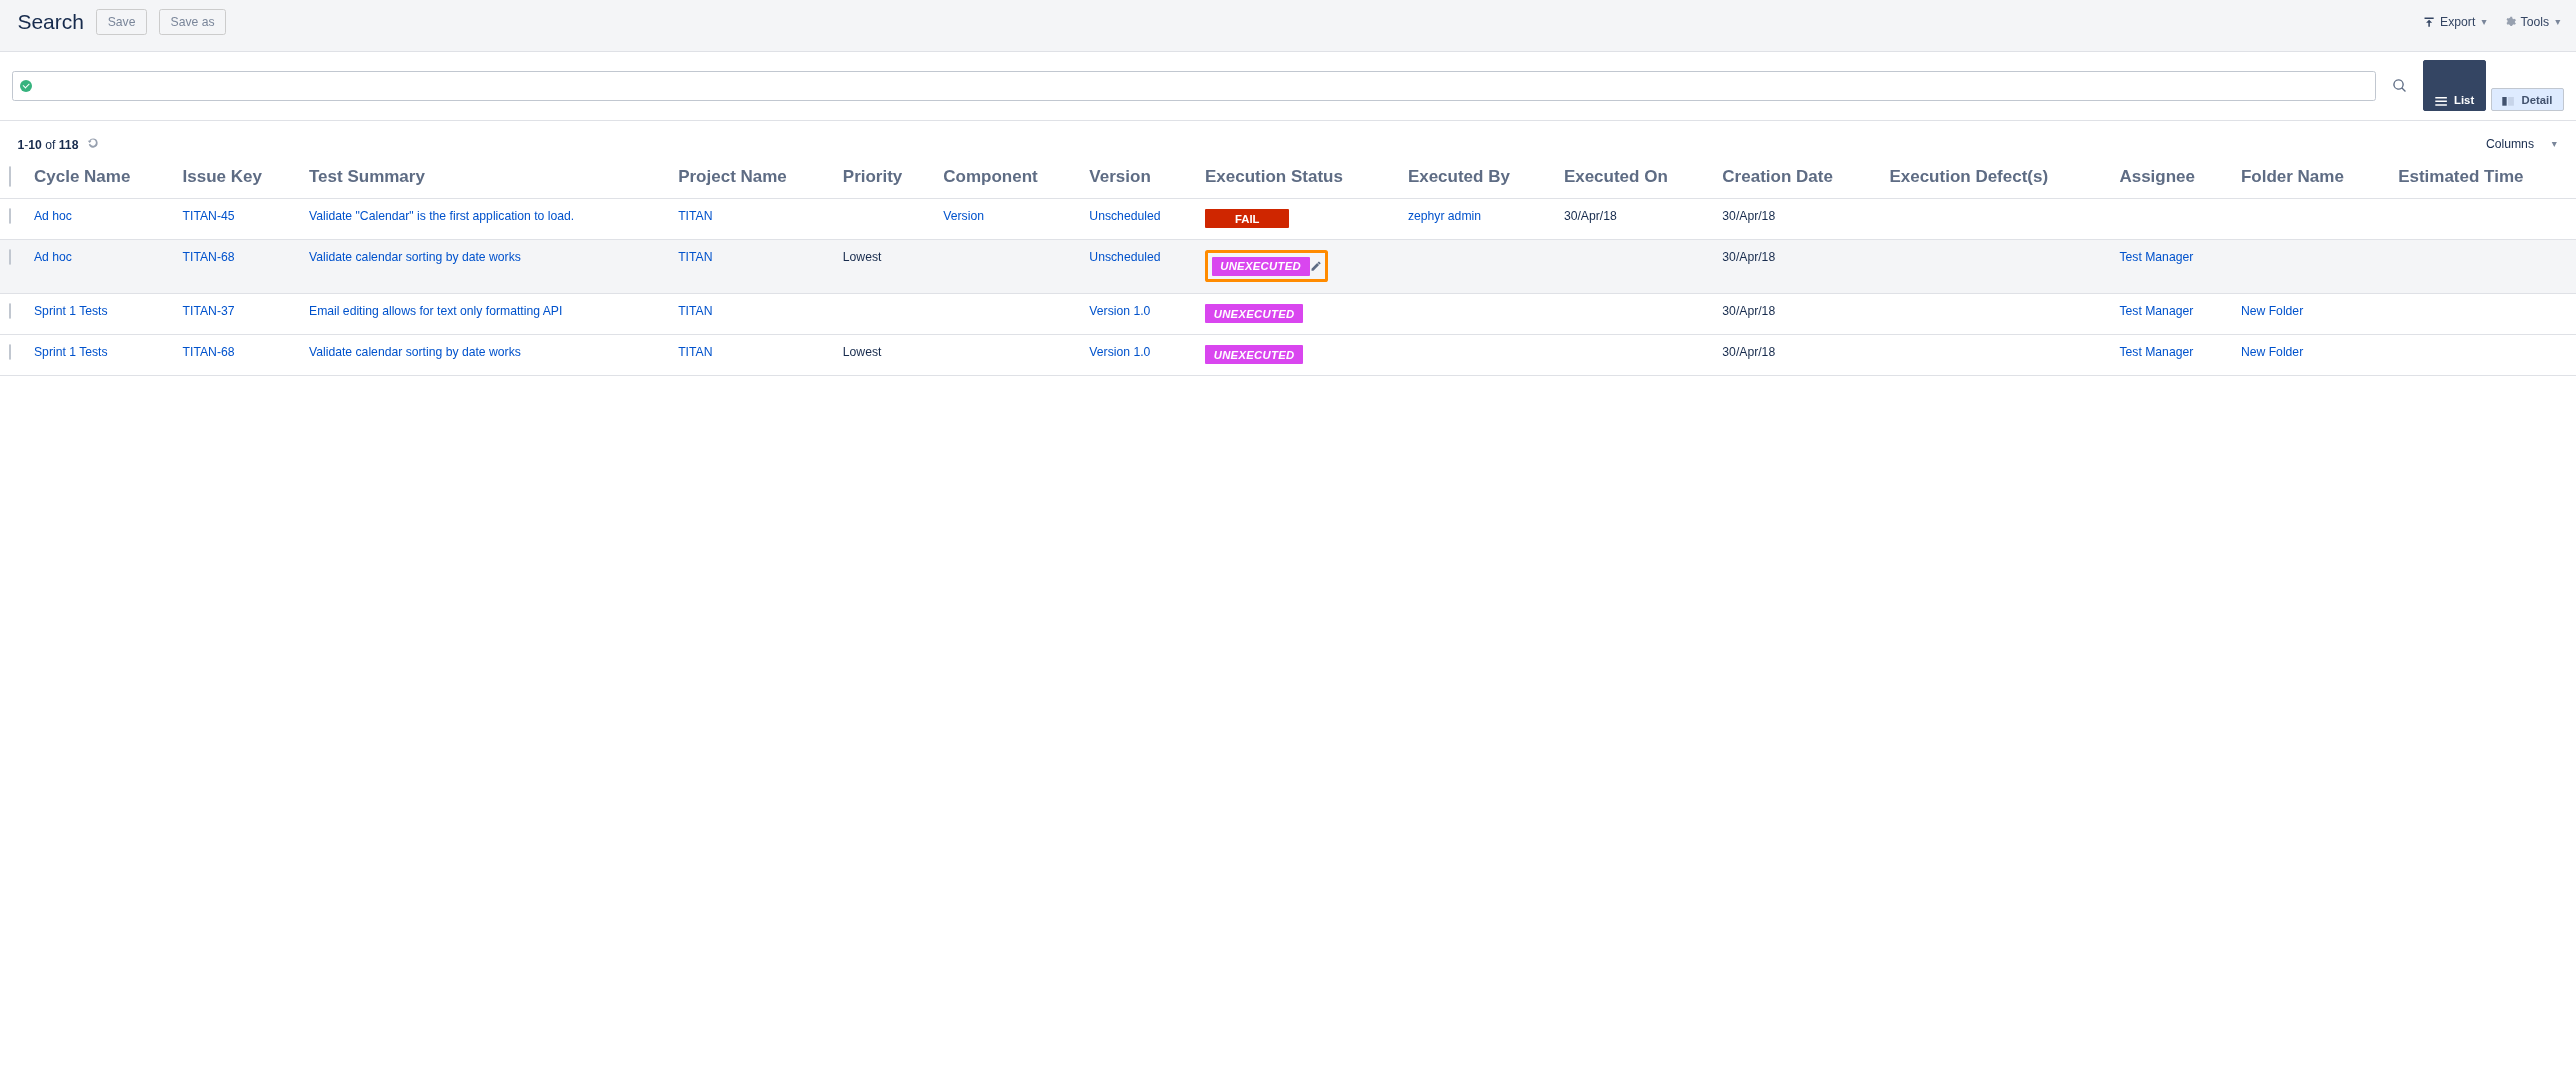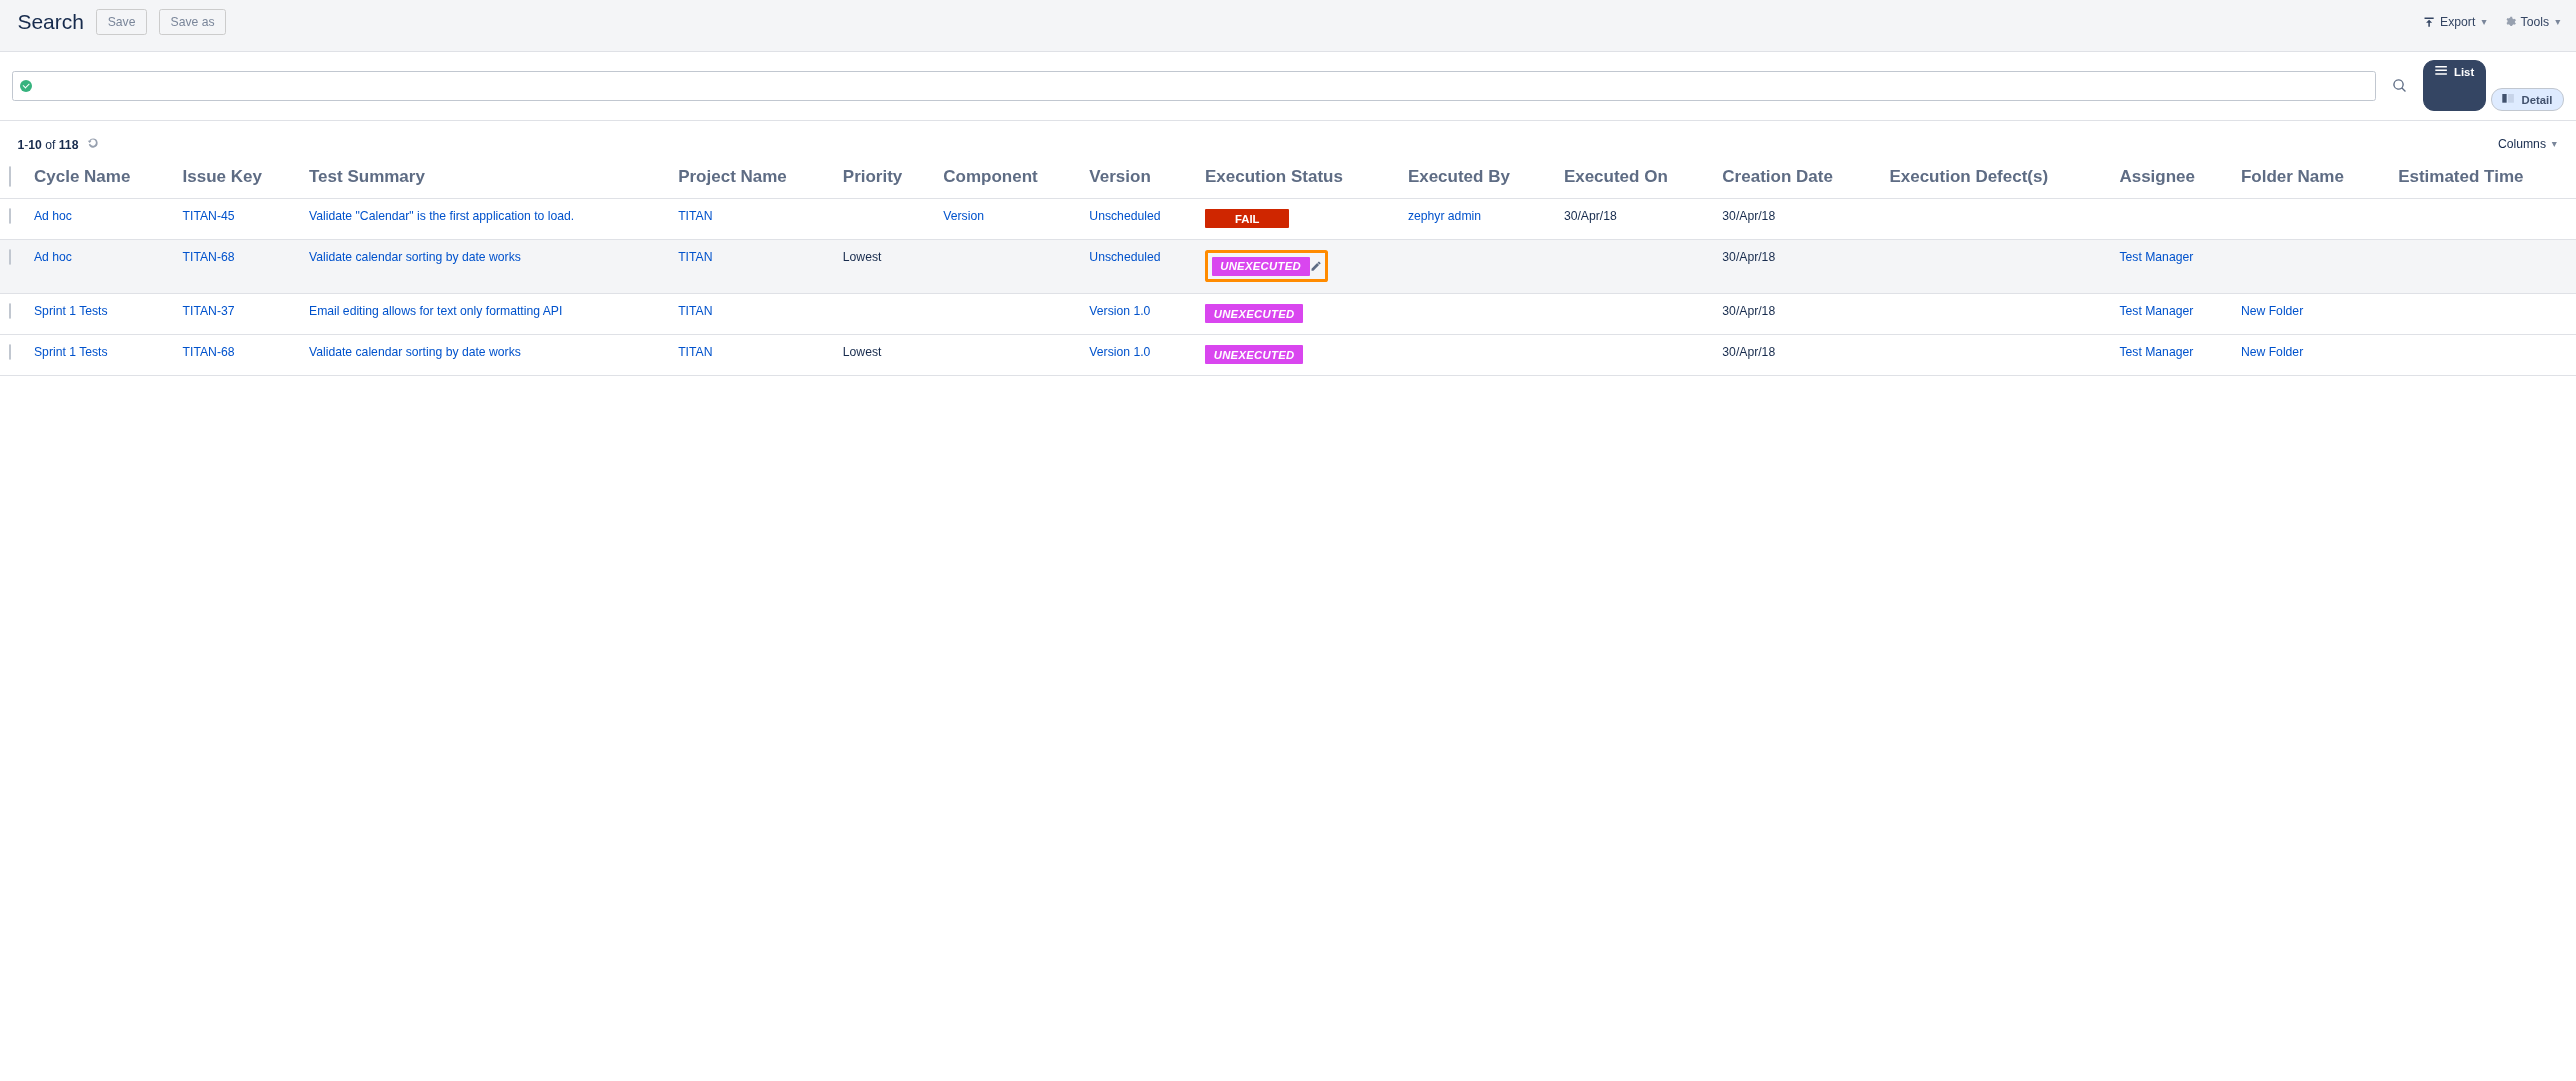--- a/index.html
+++ b/index.html
@@ -14,30 +14,30 @@
 .dd-caret { font-size: 8.7px; color: #7a869a; }
 
 .searchbar-row { display: flex; align-items: center; gap: 15.7px; padding: 8.7px 12.2px; border-bottom: 0.9px solid #dfe1e6; background:#fff; }
 .search-wrap { flex: 1; display: flex; align-items: center; border: 0.9px solid #c1c7d0; border-radius: 2.6px; padding: 3.5px 7px; gap: 7px; background:#fff; }
 .valid-badge { width: 12.2px; height: 12.2px; border-radius: 50%; background: #36b37e; position: relative; flex: 0 0 12.2px; }
 .valid-badge::after { content: ""; position: absolute; left: 2.6px; top: 3.5px; width: 5.2px; height: 2.6px; border-left: 1.7px solid #fff; border-bottom: 1.7px solid #fff; transform: rotate(-45deg); }
 .search-input { flex: 1; border: none; outline: none; font-size: 12.2px; padding: 3.5px 1.7px; }
 .search-icon { width: 15.7px; height: 15.7px; color: #5e6c84; cursor: pointer; }
 
 .view-toggle { display: flex; gap: 5.2px; }
-.toggle-btn { display: flex; align-items: flex-start; gap: 7px; border: 0.9px solid #42526e; border-radius: 11px; padding: 4.4px 10.5px; font-size: 11.3px; font-weight: 600; cursor: pointer; }
+.toggle-btn { display: flex; align-items: flex-end; gap: 7px; border: 0.9px solid #42526e; border-radius: 2px; padding: 4.4px 10.5px; font-size: 11.3px; font-weight: 600; cursor: pointer; }
 .toggle-btn.active { background: #344563; color: #fff; border-color:#344563; }
 .toggle-btn.inactive { background: #deebff; color: #42526e; border-color:#c1c7d0;margin-top:28px; }
 .toggle-glyph { width: 12.2px; height: 8.7px; }
 
 .meta-row { display: flex; justify-content: space-between; align-items: center; padding: 15.7px 17.4px 8.7px 17.4px; }
 .count-text { font-size: 12.2px; color:#172b4d; }
 .count-text b { font-weight: 600; }
 .refresh-icon { color: #97a0af; margin-left: 5.2px; cursor: pointer; }
-.columns-link { display: flex; align-items: center; gap: 4px; cursor: pointer; color:#172b4d; }
+.columns-link { display: flex; align-items: center; gap: 16px; cursor: pointer; color:#172b4d; }
 
 .table-wrap { overflow-x: auto; }
 table { border-collapse: collapse; width: 100%; min-width: 1324px; }
 th { text-align: left; font-weight: 600; font-size: 17px; color: #5e6c84; padding: 7px 8.7px 10.5px 8.7px; border-bottom: 0.9px solid #dfe1e6; white-space: nowrap; }
 td { vertical-align: top; padding: 10.5px 8.7px; border-bottom: 0.9px solid #dfe1e6; font-size: 12.2px; }
 tr.hl { background: #f4f5f7; }
 .chk { width: 12.2px; height: 12.2px; border: 0.9px solid #c1c7d0; border-radius: 1.7px; cursor: pointer; }
 .link { color: #0052cc; cursor: pointer; }
 .link-block { color: #0052cc; cursor: pointer; max-width: 87px; }
 .summary-cell { color: #0052cc; cursor: pointer; max-width: 96px; }

